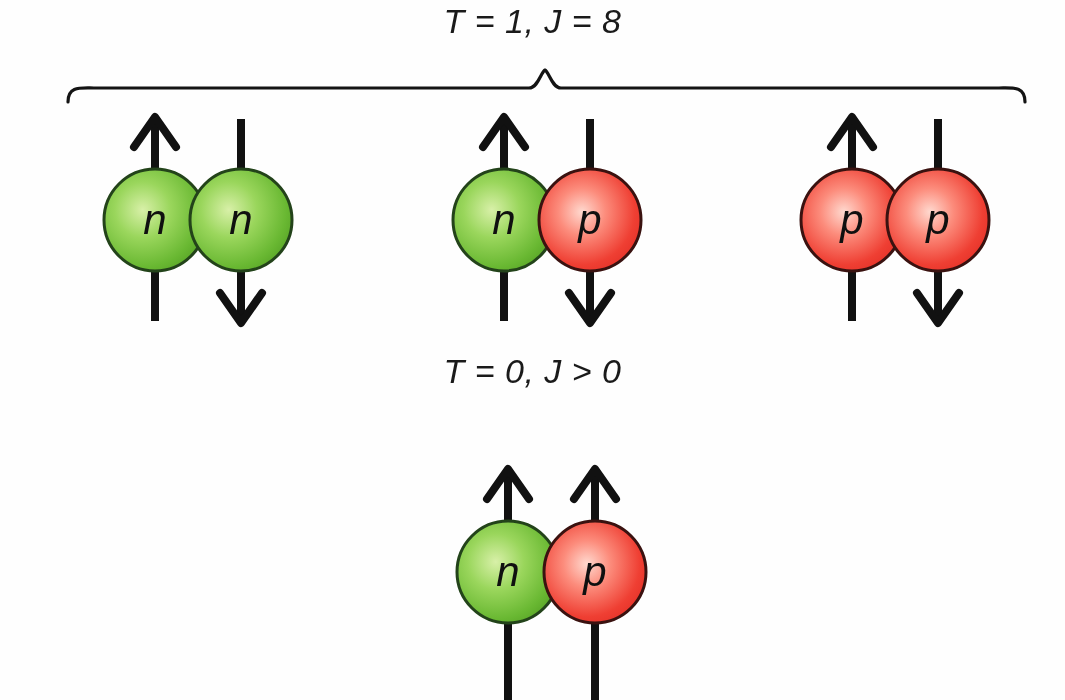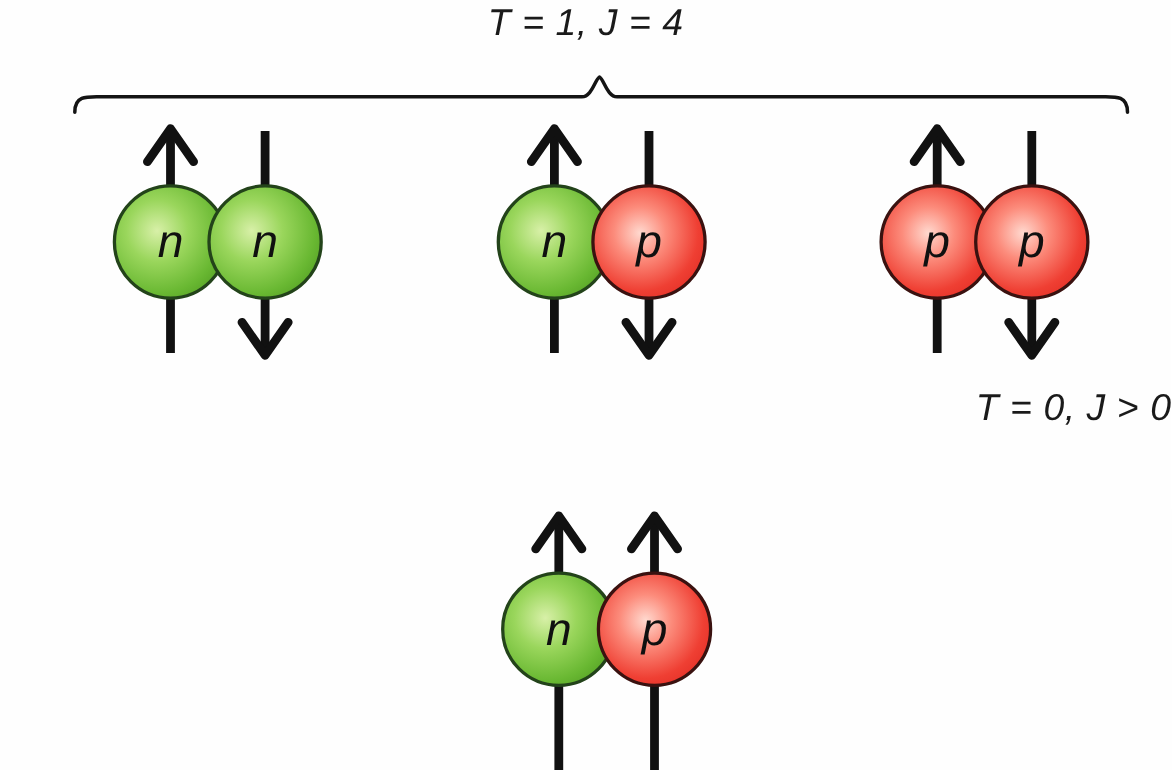--- a/index.html
+++ b/index.html
@@ -41,29 +41,29 @@
   .label-top {
     left: 0;
     top: 2px;
     width: 1065px;
     text-align: center;
   }
   .label-mid {
     left: 0;
     top: 352px;
     width: 1065px;
-    text-align: right;
+    text-align: center;
   }
 </style>
 </head>
 <body>
 
 <div id="figure">
 
-  <div class="label-text label-top">T = 1, J = 4</div>
+  <div class="label-text label-top">T = 1, J = 8</div>
 
   <div class="label-text label-mid">T = 0, J &gt; 0</div>
 
   <svg class="layer" id="art" viewBox="0 0 1065 700">
     <defs>
       <radialGradient id="gradNeutron" cx="38%" cy="40%" r="72%">
         <stop offset="0%" stop-color="#d8f0a8"></stop>
         <stop offset="38%" stop-color="#9ad65c"></stop>
         <stop offset="78%" stop-color="#69b832"></stop>
         <stop offset="100%" stop-color="#54a024"></stop>

